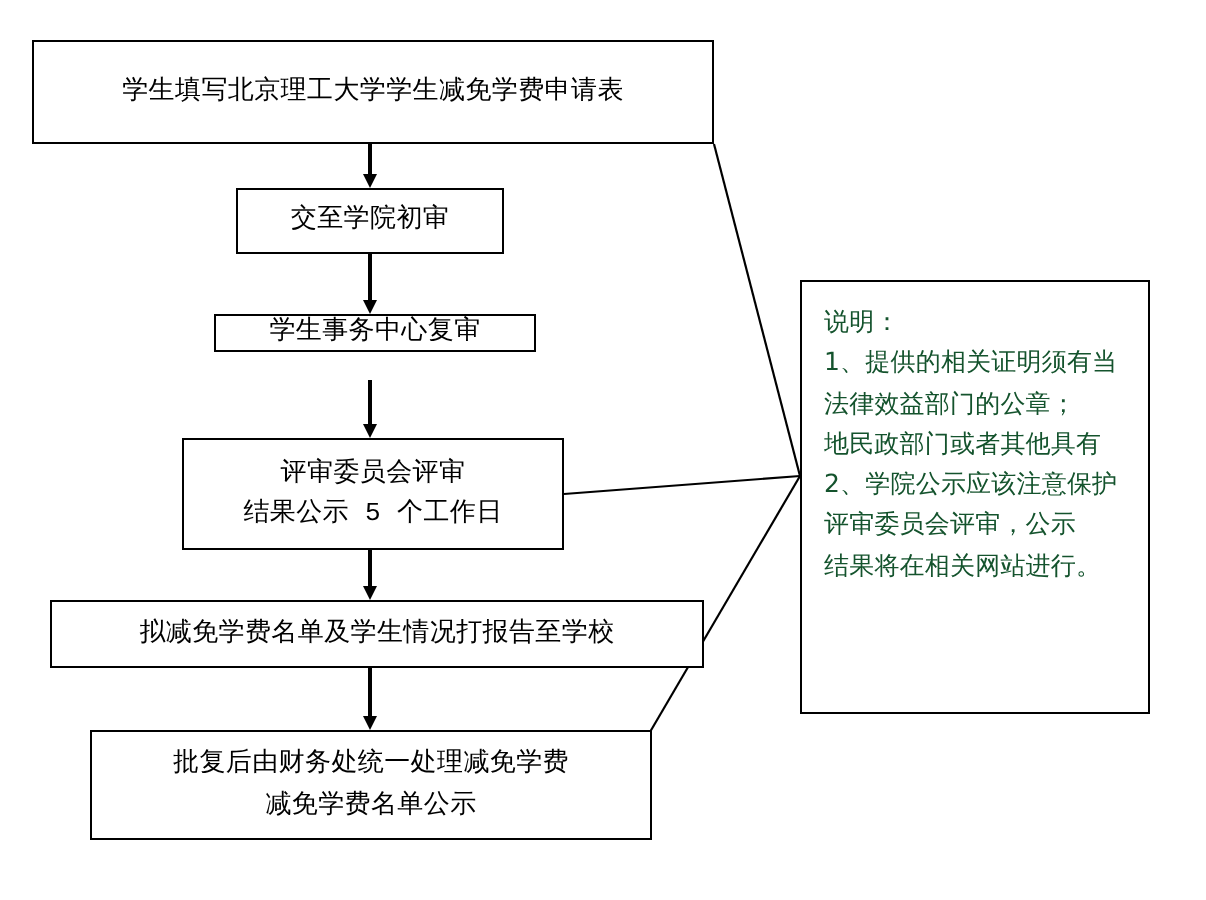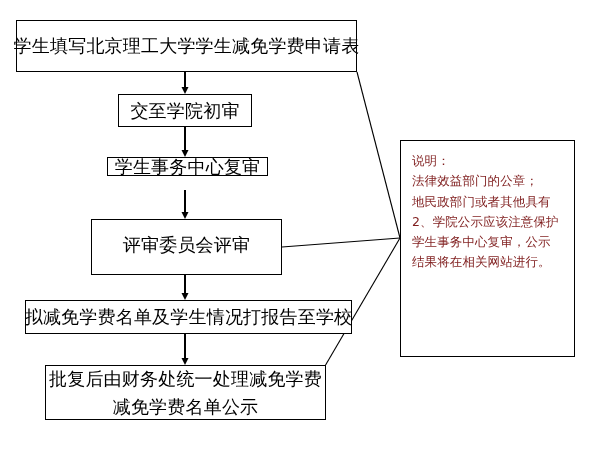--- a/index.html
+++ b/index.html
@@ -18,36 +18,36 @@
   .flow-box {
     position: absolute;
     box-sizing: border-box;
     border: 1.5px solid #000000;
     background: #ffffff;
     display: flex;
     flex-direction: column;
     align-items: center;
     justify-content: center;
     color: #000000;
-    font-size: 18px;
+    font-size: 13px;
     line-height: 1.55;
     text-align: center;
     letter-spacing: 0.2px;
     white-space: nowrap;
     z-index: 3;
   }
   .flow-box .line {
     display: block;
   }
   .note-box {
     position: absolute;
     box-sizing: border-box;
     border: 1.5px solid #000000;
     background: #ffffff;
-    color: #7f1d1d;
+    color: #14532d;
     font-size: 12.5px;
     line-height: 1.62;
     text-align: left;
     padding: 10px 8px 6px 11px;
     z-index: 3;
     letter-spacing: 0.1px;
   }
   .note-box .nline {
     display: block;
     white-space: nowrap;
@@ -91,33 +91,35 @@
   <div class="flow-box" style="left:118px; top:94px; width:134px; height:33px;text-align:right;">
     <span class="line">交至学院初审</span>
   </div>
 
   <div class="flow-box" style="left:107px; top:157px; width:161px; height:19px;">
     <span class="line">学生事务中心复审</span>
   </div>
 
   <div class="flow-box" style="left:91px; top:219px; width:191px; height:56px;font-family:Liberation Mono, monospace;">
     <span class="line">评审委员会评审</span>
+    <span class="line">结果公示 5 个工作日</span>
   </div>
 
   <div class="flow-box" style="left:25px; top:300px; width:327px; height:34px;">
     <span class="line">拟减免学费名单及学生情况打报告至学校</span>
   </div>
 
   <div class="flow-box" style="left:45px; top:365px; width:281px; height:55px;">
     <span class="line">批复后由财务处统一处理减免学费</span>
     <span class="line">减免学费名单公示</span>
   </div>
 
   <div class="note-box" style="left:400px; top:140px; width:175px; height:217px;">
     <span class="nline">说明：</span>
+    <span class="nline">1、提供的相关证明须有当</span>
     <span class="nline">法律效益部门的公章；</span>
     <span class="nline">地民政部门或者其他具有</span>
     <span class="nline">2、学院公示应该注意保护</span>
-    <span class="nline">学生事务中心复审，公示</span>
+    <span class="nline">评审委员会评审，公示</span>
     <span class="nline">结果将在相关网站进行。</span>
   </div>
 
 </div>
 
 </body></html>

